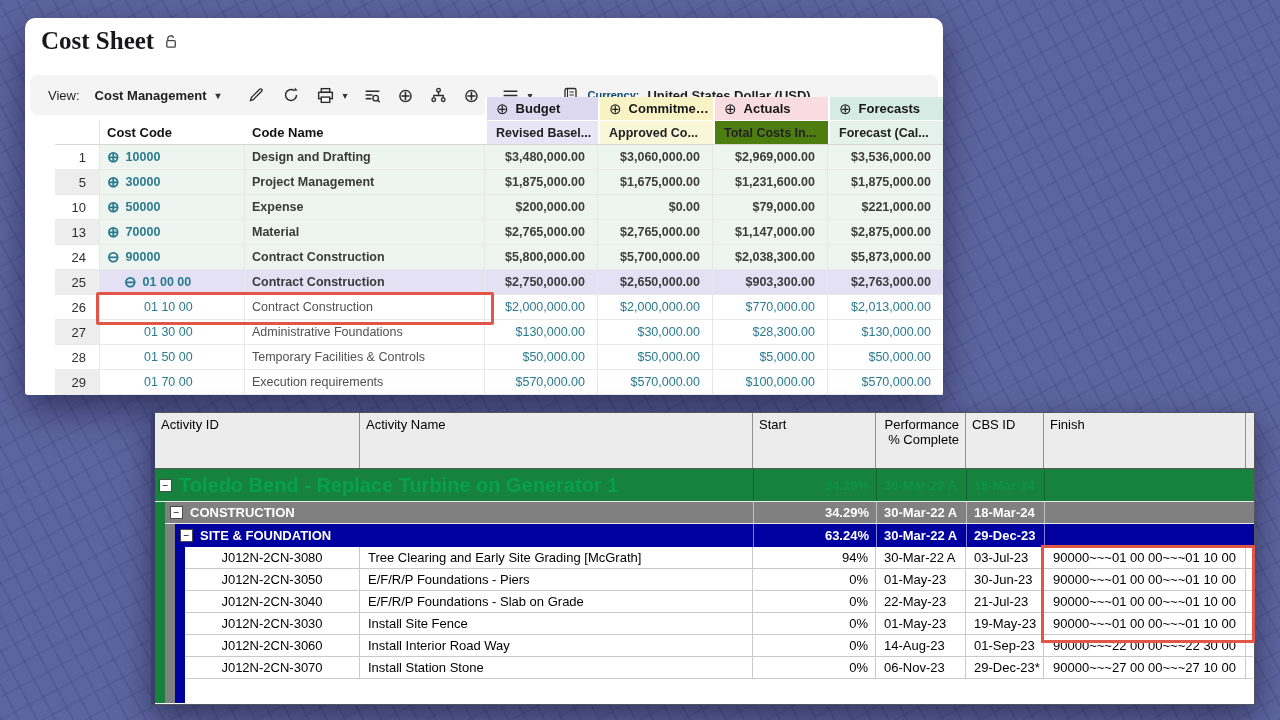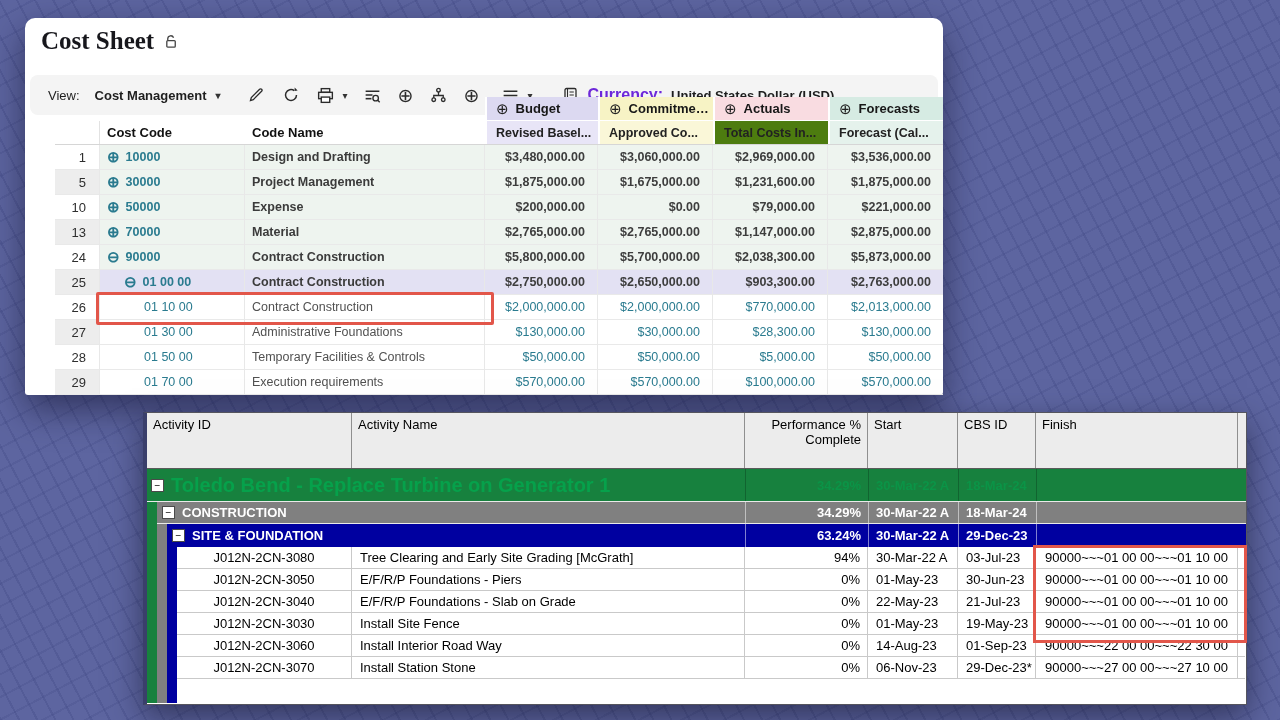--- a/index.html
+++ b/index.html
@@ -18,21 +18,21 @@
   .cs-title{font-family:"Liberation Serif",serif;font-size:25px;font-weight:600;color:#17171c;}
   .cs-toolbar{position:absolute;left:5px;right:5px;top:57px;height:40px;background:#f4f4f4;
     border-radius:8px;display:flex;align-items:center;padding:0 18px;gap:15px;color:#2c2c2c;}
   .tb-label{font-size:13px;font-weight:400;color:#1e1e1e;}
   .tb-select{display:flex;align-items:center;gap:9px;font-size:13px;font-weight:700;color:#1e1e1e;margin-right:10px;cursor:pointer;}
   .caret{font-size:10px;color:#333;}
   .tb-ic{width:20px;height:20px;display:flex;align-items:center;justify-content:center;cursor:pointer;}
   .tb-ic svg{display:block;}
   .glyph-ic{font-size:19px;line-height:19px;color:#2b2b2b;cursor:pointer;}
   .tb-currency{display:flex;align-items:center;gap:8px;margin-left:14px;}
-  .cur-label{font-size:16px;color:#6d28d9;font-weight:700;}
+  .cur-label{font-size:11px;color:#0c4a6e;font-weight:700;}
   .cur-value{font-size:13px;color:#1e1e1e;font-weight:700;}
   
   .cs-table{position:absolute;left:30px;top:79px;width:888px;}
   .cs-grouprow{display:grid;grid-template-columns:430px 113px 115px 115px 115px;height:24px;}
   .cs-gcell{display:flex;align-items:center;gap:7px;padding-left:9px;font-size:13px;font-weight:700;color:#171717;
     border-left:2px solid #fff;border-bottom:1px solid #fff;}
   .cs-gplus{font-size:15px;font-weight:400;color:#222;}
   .cs-subrow{display:grid;grid-template-columns:45px 145px 240px 113px 115px 115px 115px;height:23px;border-bottom:1px solid #d6d6d6;}
   .cs-scell{display:flex;align-items:center;font-size:12.5px;font-weight:700;color:#222;padding-left:9px;}
   .cs-scell.tint{border-left:2px solid #fff;}
@@ -52,21 +52,21 @@
   .cs-row.summary .name{color:#3b3b3b;}
   .cs-row.summary .val{font-weight:700;color:#3d3d3d;}
   .cs-row.summary1 .c:not(.num){background:#e3e1f3;}
   .cs-row.summary1 .code,.cs-row.summary1 .name{font-weight:700;}
   .cs-row.summary1 .name{color:#3b3b3b;}
   .cs-row.summary1 .val{font-weight:700;color:#3d3d3d;}
   .cs-row.leaf .val{color:#2a7b8f;}
   .cs-row.leaf .name{color:#515151;}
   .cs-redbox{position:absolute;left:71px;top:274px;width:392px;height:27px;border:3px solid #e2564a;border-radius:2px;pointer-events:none;}
   
-  .win-p6{position:absolute;left:143px;top:412px;width:1104px;height:293px;background:#fff;
+  .win-p6{position:absolute;left:151px;top:412px;width:1104px;height:293px;background:#fff;
     border:1px solid #55555e;border-left:4px solid #3a3f6b;box-sizing:border-box;
     box-shadow:0 12px 30px rgba(10,10,30,.5);}
   .p6-header{display:grid;grid-template-columns:205px 393px 123px 90px 78px 202px 7px;height:56px;background:#ececec;border-bottom:1px solid #5a5a5a;box-sizing:border-box;}
   .p6-hc{font-size:13px;color:#000;padding:4px 6px;border-right:1px solid #8f8f8f;box-sizing:border-box;}
   .p6-hc.right{text-align:right;}
   .p6-hc:last-child{border-right:none;}
   .p6-body{position:relative;height:234px;}
   .strip{position:absolute;bottom:0;}
   .strip.g{left:0;top:33px;width:10px;background:#17813e;}
   .strip.gr{left:10px;top:55px;width:10px;background:#808080;}
@@ -322,22 +322,22 @@
         </div>
       </div>
   </div>
   <div class="cs-redbox"></div>
 </div>
 
 <div class="win-p6">
   <div class="p6-header">
     <div class="p6-hc">Activity ID</div>
     <div class="p6-hc">Activity Name</div>
+    <div class="p6-hc">Start</div>
     <div class="p6-hc right">Performance % Complete</div>
-    <div class="p6-hc">Start</div>
     <div class="p6-hc">CBS ID</div>
     <div class="p6-hc">Finish</div>
     <div class="p6-hc"></div>
   </div>
   <div class="p6-body">
     <div class="band band-0">
       <div class="blabel">
           <span class="cbox">−</span>
           <span>Toledo Bend - Replace Turbine on Generator 1</span>
         </div>

